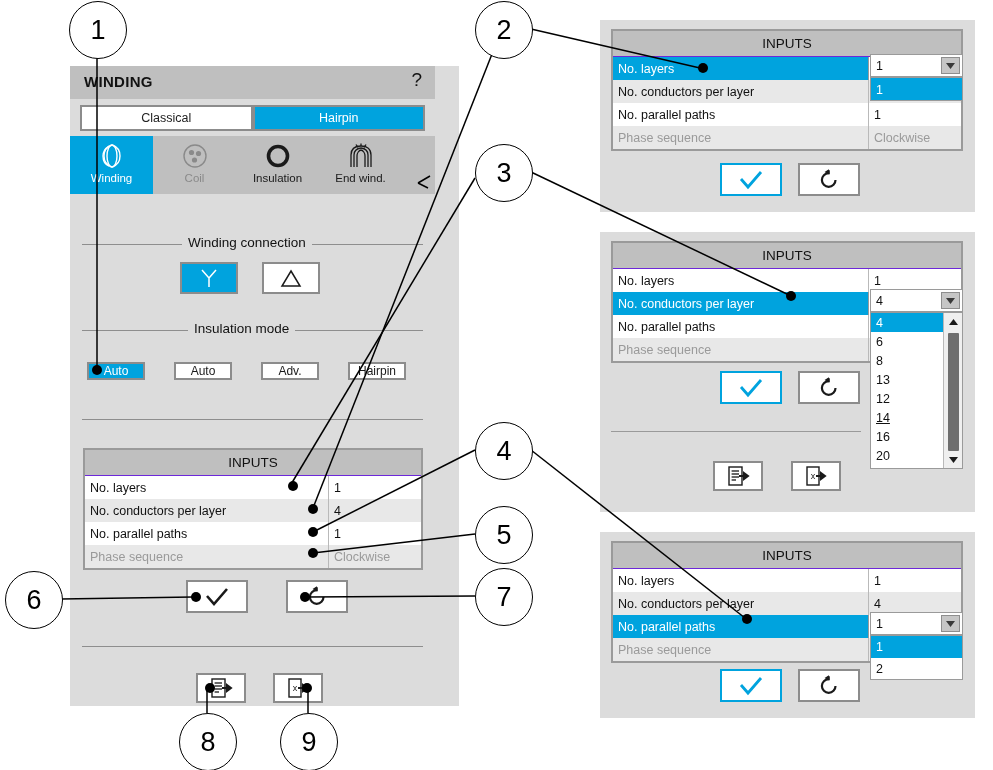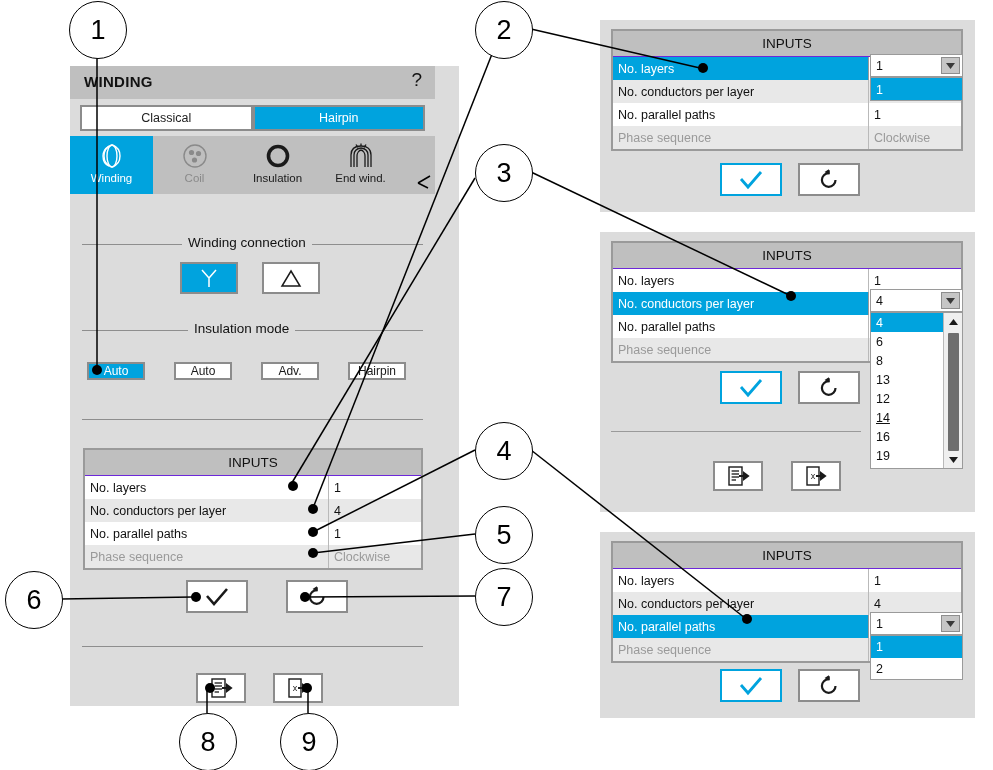--- a/index.html
+++ b/index.html
@@ -354,21 +354,21 @@
   </div>
   <div class="dd-list" style="left:270px;top:80px;width:93px;height:157px;">
     <div style="position:absolute;left:0;top:0;right:19px;">
       <div class="dd-item sel" style="height:19px;">4</div>
       <div class="dd-item" style="height:19px;">6</div>
       <div class="dd-item" style="height:19px;">8</div>
       <div class="dd-item" style="height:19px;">13</div>
       <div class="dd-item" style="height:19px;">12</div>
       <div class="dd-item" style="height:19px;text-decoration:underline;">14</div>
       <div class="dd-item" style="height:19px;">16</div>
-      <div class="dd-item" style="height:19px;">19</div>
+      <div class="dd-item" style="height:19px;">20</div>
     </div>
     <div class="dd-sb">
       <div class="dd-sb-arrow" style="top:0;">
         <svg width="9" height="6" viewBox="0 0 9 6">
             <path d="M4.5,0 L9,6 L0,6 Z" fill="#1a1a1a"></path>
           </svg>
       </div>
       <div class="dd-sb-thumb" style="top:20px;height:118px;"></div>
       <div class="dd-sb-arrow" style="bottom:0;">
         <svg width="9" height="6" viewBox="0 0 9 6">

